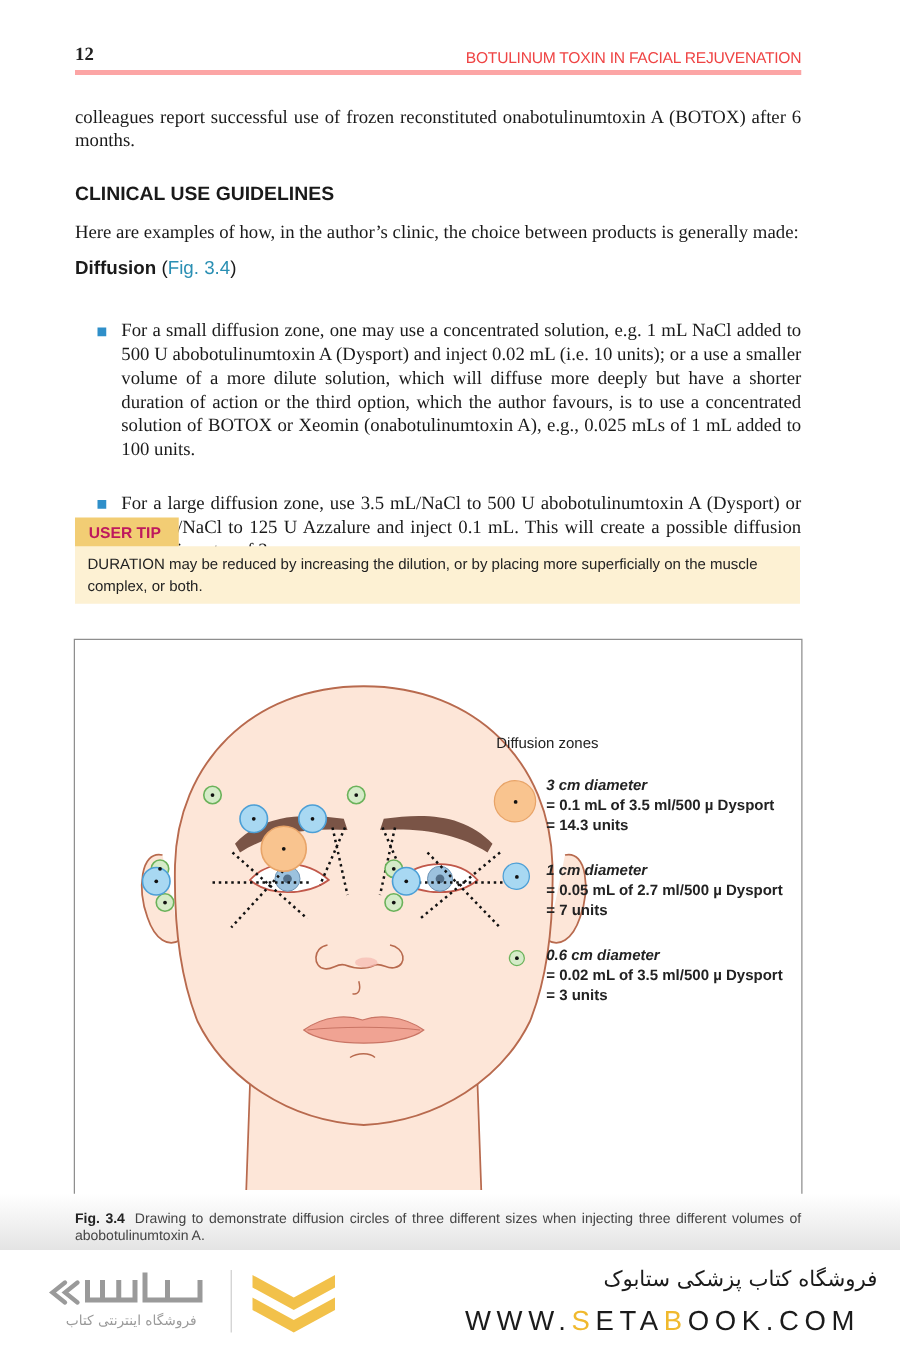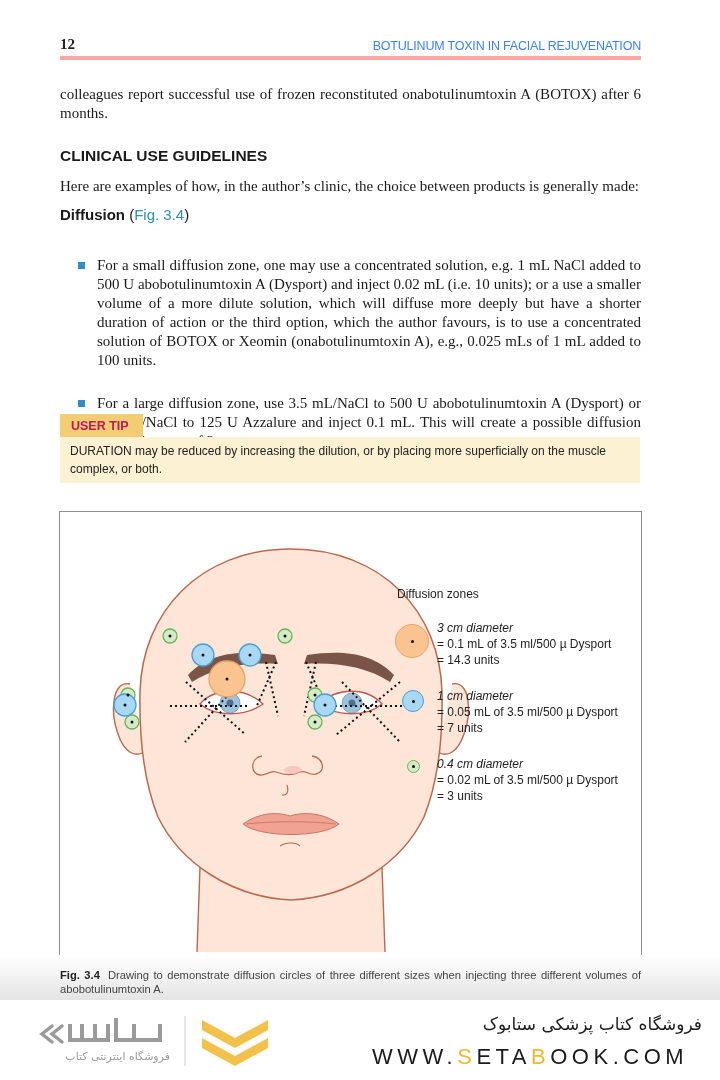--- a/index.html
+++ b/index.html
@@ -1,21 +1,21 @@
 <!DOCTYPE html>
 <html><head>
 <meta charset="utf-8">
 <style>
   * { box-sizing: border-box; margin: 0; padding: 0; }
   html, body { width: 720px; height: 1080px; background: #ffffff; overflow: hidden; }
   body { position: relative; font-family: "Liberation Serif", serif; color: #1a1a1a; }
 
   .page-header { position: absolute; left: 60px; top: 36px; width: 581px; height: 24px; border-bottom: 4px solid #fca5a5; }
   .page-number { position: absolute; left: 0; top: 0; font-family: "Liberation Serif", serif; font-size: 15px; font-weight: bold; color: #222; }
-  .running-title { position: absolute; right: 0; top: 3px; font-family: "Liberation Sans", sans-serif; font-size: 12.5px; color: #3b82f6; letter-spacing: -0.2px; margin-left: 45px; }
+  .running-title { position: absolute; right: 0; top: 3px; font-family: "Liberation Sans", sans-serif; font-size: 12.5px; color: #ef4444; letter-spacing: -0.2px; margin-left: 45px; }
 
   .body-text { position: absolute; left: 60px; width: 581px; font-size: 15px; line-height: 19px; text-align: justify; }
   .intro { top: 85px; }
 
   .section-heading { position: absolute; left: 60px; top: 147px; font-family: "Liberation Sans", sans-serif; font-weight: bold; font-size: 15.5px; color: #1a1a1a; }
   .lead { top: 177px; }
   .sub-heading { position: absolute; left: 60px; top: 206px; font-family: "Liberation Sans", sans-serif; font-size: 15px; }
   .sub-heading .bold { font-weight: bold; }
   .sub-heading .link { color: #2a8fb3; }
 
@@ -29,32 +29,32 @@
   .figure-frame { position: absolute; left: 59px; top: 511px; width: 583px; height: 449px; border: 1px solid #8e8e8e; background: #fff; }
   .face-svg { position: absolute; left: 0; top: 0; }
 
   .legend { position: absolute; left: 330px; top: 70px; width: 250px; font-family: "Liberation Sans", sans-serif; font-size: 12px; color: #222; }
   .legend-title { position: absolute; left: 7px; top: 5px; }
   .legend-item { position: absolute; left: 0; width: 250px; }
   .legend-swatch { position: absolute; border-radius: 50%; }
   .legend-swatch .dot { position: absolute; left: 50%; top: 50%; width: 3px; height: 3px; margin: -1.5px 0 0 -1.5px; background: #111; border-radius: 50%; }
   .legend-text { position: absolute; left: 47px; top: 0; line-height: 16px; }
   .legend-text .size { font-style: italic; display: block; }
-  .legend-text span { display: block; }
+  .legend-text span { display: block; font-weight: bold; }
 
   .bottom-fade { position: absolute; left: 0; top: 955px; width: 720px; height: 45px; background: linear-gradient(#ffffff, #e4e4e4); }
   .caption { position: absolute; left: 60px; top: 968px; width: 581px; font-family: "Liberation Sans", sans-serif; font-size: 11.2px; line-height: 14px; color: #444; text-align: justify; }
   .caption .fig-label { font-weight: bold; color: #222; margin-right: 8px; }
 
   .footer { position: absolute; left: 0; top: 1000px; width: 720px; height: 80px; background: #ffffff; }
   .logo-group { position: absolute; left: 30px; top: 10px; width: 250px; height: 62px; }
   .brand-latin { position: absolute; left: 372px; top: 44px; font-family: "Liberation Sans", sans-serif; font-size: 22px; letter-spacing: 4.5px; color: #1b1b1b; }
   .brand-latin .accent { color: #f0b92e; }
   .brand-persian { position: absolute; right: 18px; top: 14px; font-family: "DejaVu Sans", sans-serif; font-size: 17px; color: #1b1b1b; direction: rtl; }
-  .logo-sub { position: absolute; left: 10px; top: 40px; font-family: "DejaVu Sans", sans-serif; font-size: 11px; color: #9a9a9a; direction: rtl; width: 130px; text-align: right; }
+  .logo-sub { position: absolute; left: 10px; top: 40px; font-family: "DejaVu Sans", sans-serif; font-size: 11px; color: #9a9a9a; direction: rtl; width: 130px; text-align: center; }
 </style>
 </head>
 <body>
 
 <div class="page-header">
   <span class="page-number">12</span>
   <span class="running-title">BOTULINUM TOXIN IN FACIAL REJUVENATION</span>
 </div>
 
 <p class="body-text intro">colleagues report successful use of frozen reconstituted onabotulinumtoxin A (BOTOX) after 6 months.</p>
@@ -168,31 +168,31 @@
         <span>= 14.3 units</span>
       </div>
     </div>
 
     <div class="legend-item" style="top:106px;">
       <div class="legend-swatch" style="left:12px;top:2px;width:22px;height:22px;background:#a8d8f2;border:1px solid #4c9fd6;">
           <span class="dot"></span>
         </div>
       <div class="legend-text">
         <span class="size">1 cm diameter</span>
-        <span>= 0.05 mL of 3.5 ml/500 µ Dysport</span>
+        <span>= 0.05 mL of 2.7 ml/500 µ Dysport</span>
         <span>= 7 units</span>
       </div>
     </div>
 
     <div class="legend-item" style="top:174px;">
       <div class="legend-swatch" style="left:17px;top:4px;width:13px;height:13px;background:#d5ebc8;border:1px solid #6bb25a;">
           <span class="dot"></span>
         </div>
       <div class="legend-text">
-        <span class="size">0.4 cm diameter</span>
+        <span class="size">0.6 cm diameter</span>
         <span>= 0.02 mL of 3.5 ml/500 µ Dysport</span>
         <span>= 3 units</span>
       </div>
     </div>
   </div>
 </div>
 
 <div class="bottom-fade"></div>
 <div class="caption">
   <span class="fig-label">Fig. 3.4</span><span>Drawing to demonstrate diffusion circles of three different sizes when injecting three different volumes of abobotulinumtoxin A.</span>

